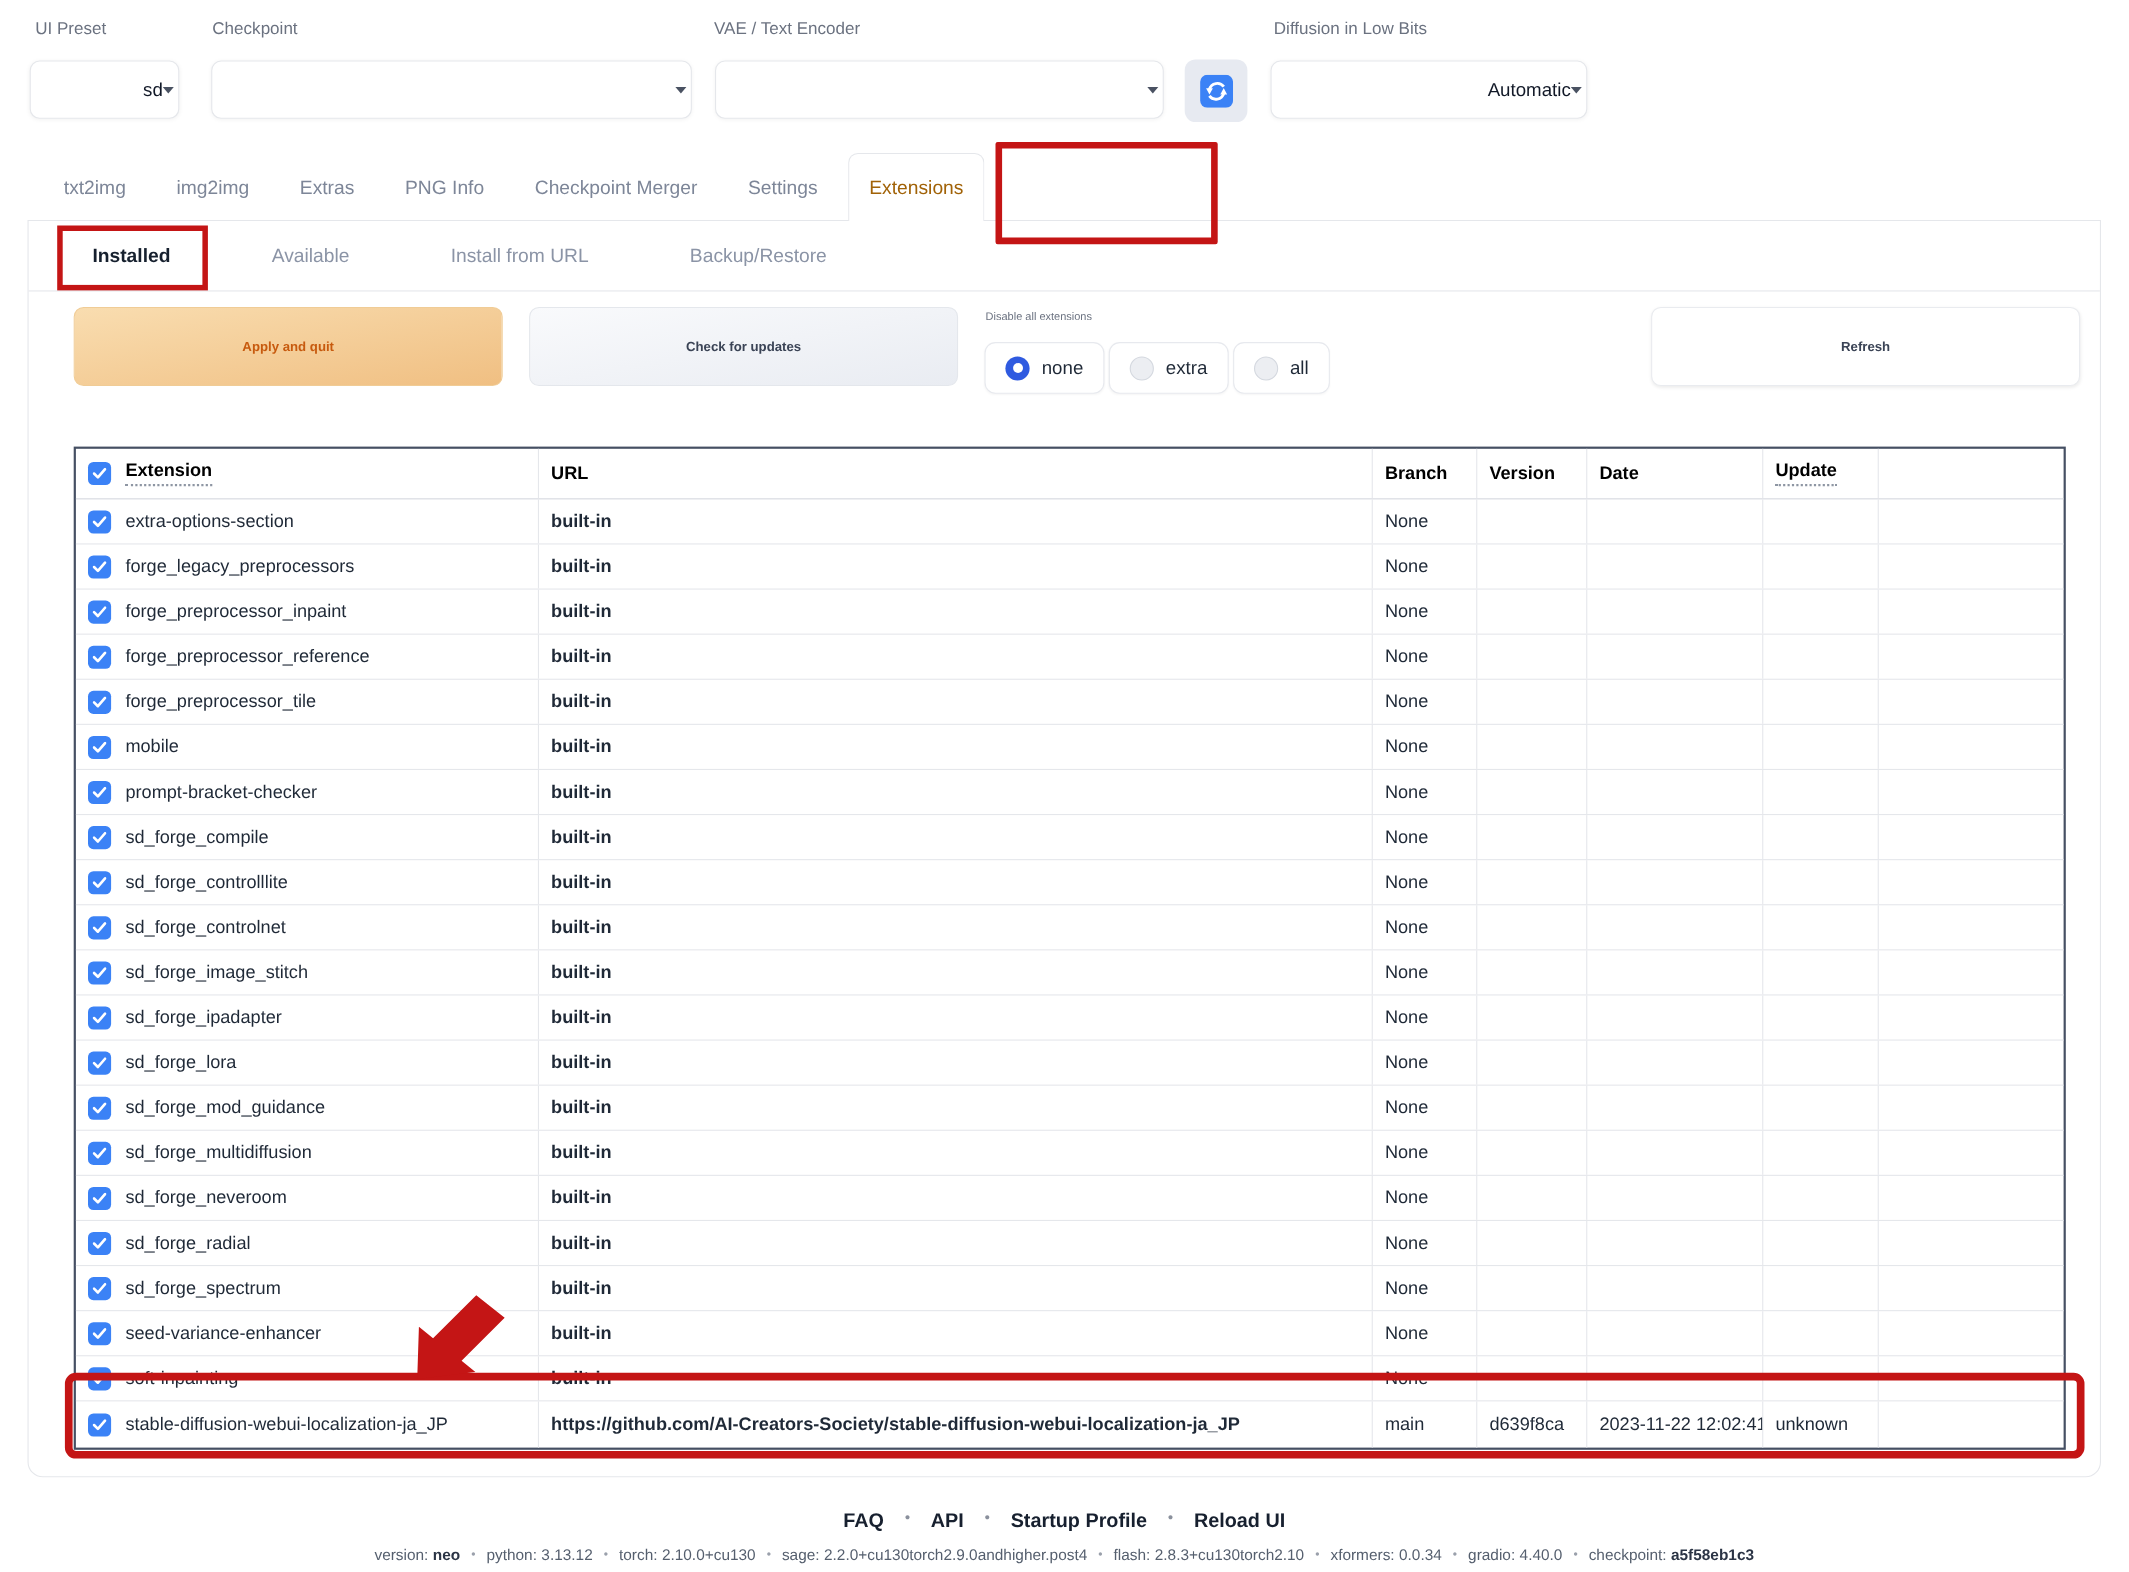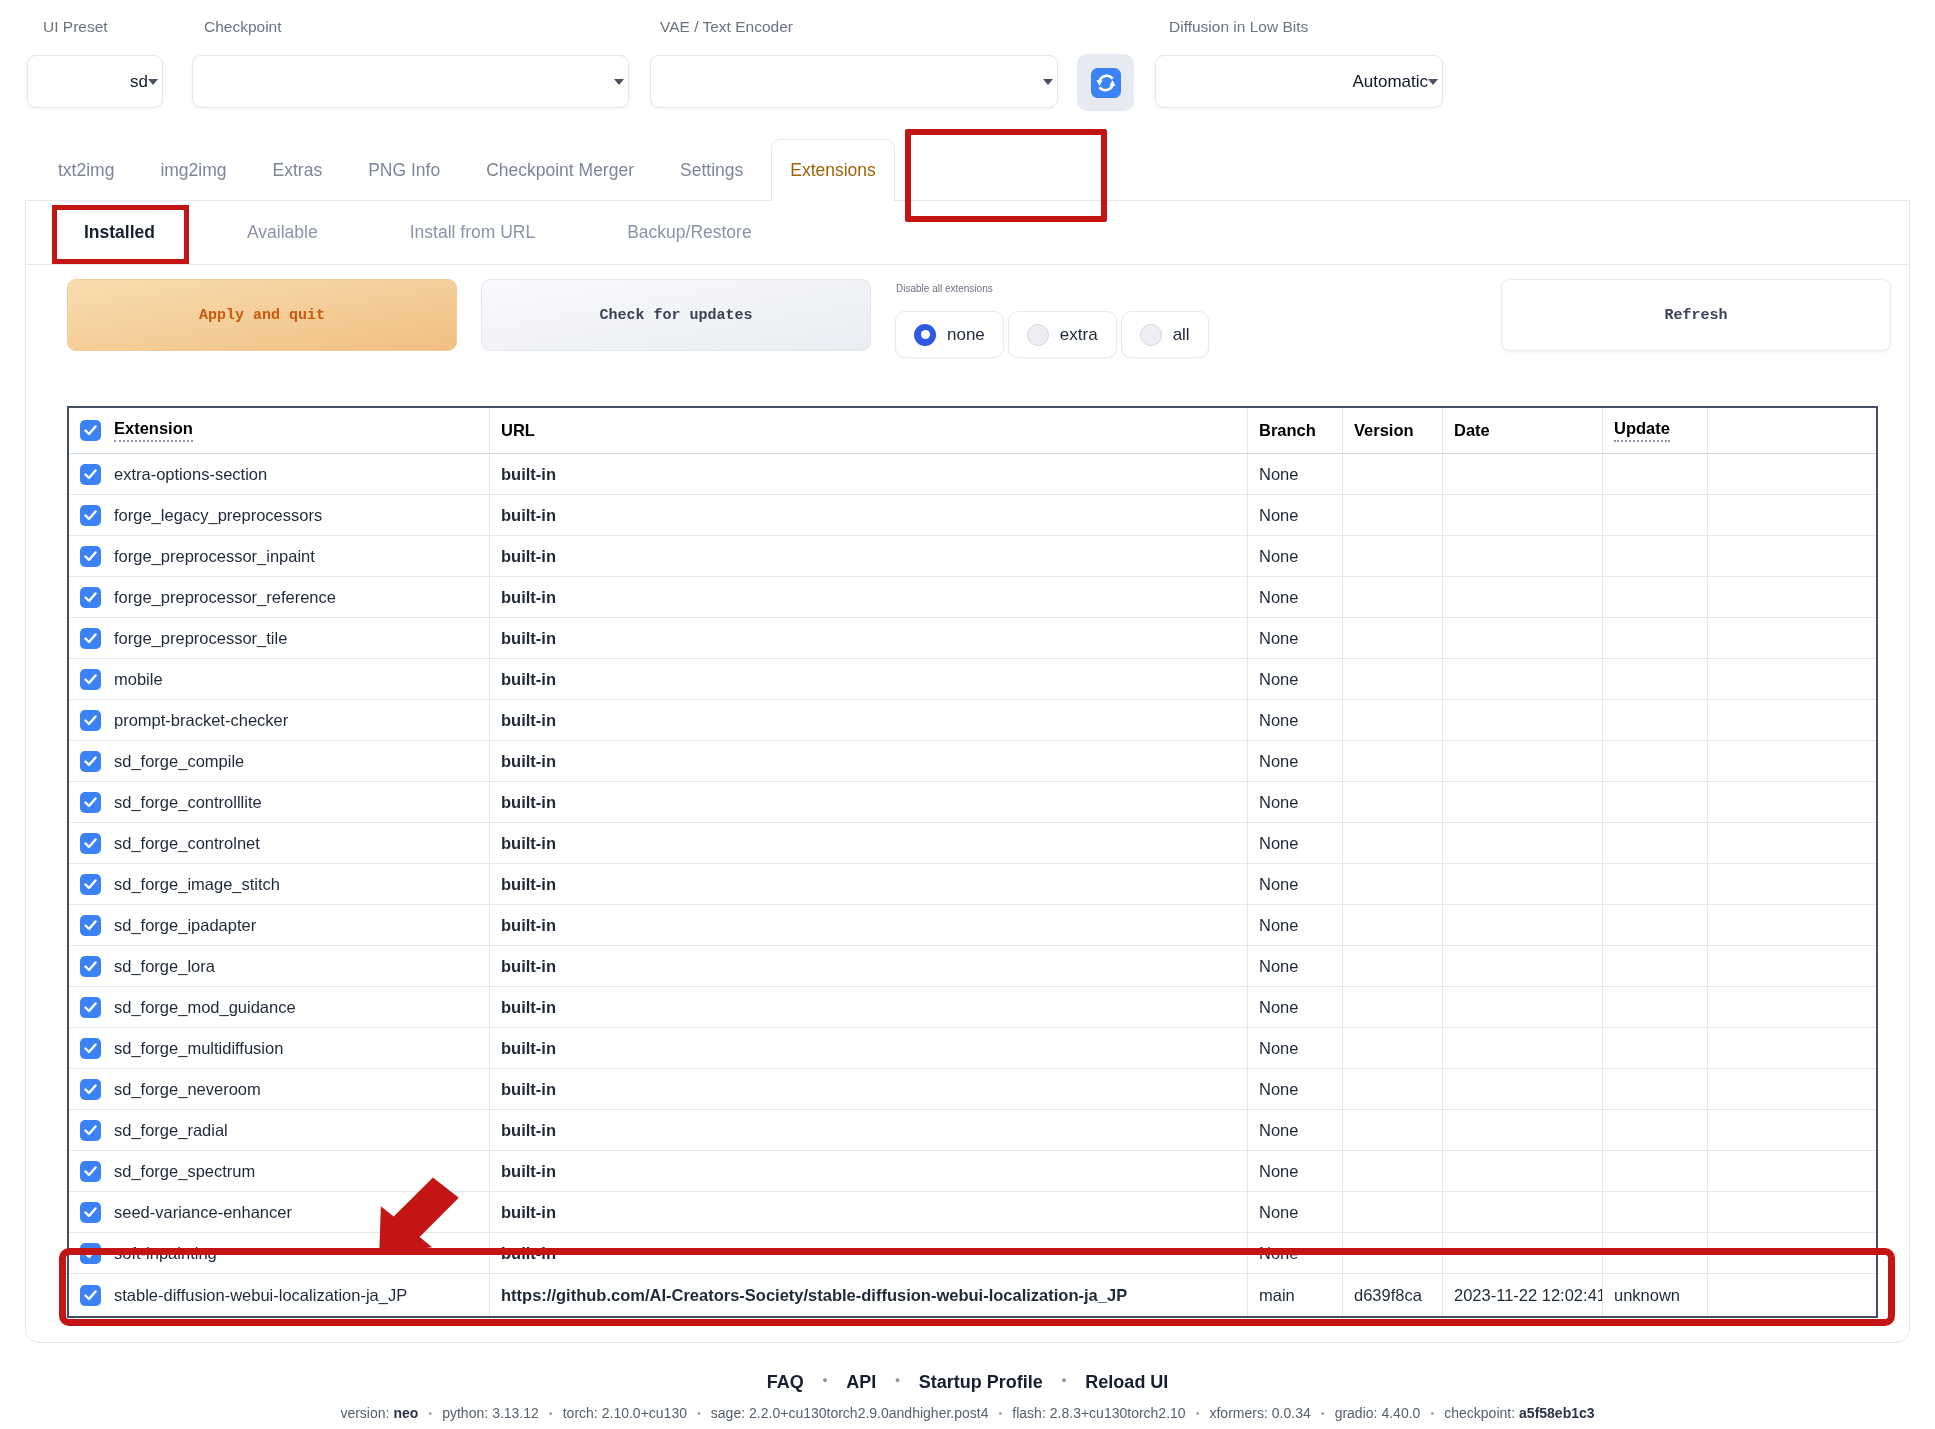--- a/index.html
+++ b/index.html
@@ -1,21 +1,21 @@
 <!DOCTYPE html>
 <html><head>
 <meta charset="utf-8">
 <style>
   * { box-sizing: border-box; margin: 0; padding: 0; }
   html,body { background:#fff; }
   body { font-family:"Liberation Sans", sans-serif; color:#1f2937; }
   #page { position:relative; width:1935px; height:1429px; background:#fff; overflow:hidden; }
 
   
-  .field-label { position:absolute; font-size:15.5px; color:#6b7280; top:18px;margin-left:11px; }
+  .field-label { position:absolute; font-size:15.5px; color:#6b7280; top:18px; }
   .dd { position:absolute; top:55px; height:53px; background:#fff; border:1px solid #e5e7eb;
         border-radius:9px; box-shadow:0 1px 4px rgba(0,0,0,.05); display:flex; align-items:center;
         justify-content:flex-end; padding:0 4px; cursor:pointer; }
   .dd-value { font-size:17px; color:#111827; }
   .caret { width:0; height:0; border-left:5.5px solid transparent; border-right:5.5px solid transparent;
            border-top:6.5px solid #4a5262; flex:none; }
   .icon-btn { position:absolute; left:1077px; top:54px; width:57px; height:57px; border:none;
               background:#e7eaf1; border-radius:10px; display:flex; align-items:center;
               justify-content:center; cursor:pointer; }
 
@@ -28,22 +28,22 @@
 
   
   .panel { position:absolute; left:25px; top:200px; width:1885px; height:1143px; background:#fff;
            border:1px solid #e5e7eb; border-radius:0 0 14px 14px; z-index:1; }
   .subtabs { position:absolute; left:34px; top:0; height:63px; display:flex; align-items:center; gap:44px; }
   .subtab { padding:0 24px; font-size:17.5px; color:#8b94a6; cursor:pointer; }
   .subtab.selected { color:#16202e; font-weight:600; }
   .subtab-line { position:absolute; left:0; right:0; top:63px; height:1px; background:#e5e7eb; }
 
   .btn { position:absolute; top:78px; height:72px; width:390px; border-radius:9px; display:flex;
-         align-items:center; justify-content:center; font-size:15px; font-weight:600;
-         font-family:Liberation Mono, monospace; cursor:pointer; }
+         align-items:center; justify-content:center; font-size:12px; font-weight:600;
+         font-family:Liberation Sans, sans-serif; cursor:pointer; }
   .btn-apply { left:41px; background:linear-gradient(to bottom right,#f9ddb0,#f0bf82);
                border:1px solid #f0cc96; color:#c75a0e; font-weight:700; }
   .btn-check { left:455px; background:linear-gradient(to bottom right,#f9fafc,#e9ecf2);
                border:1px solid #e4e7ec; color:#3a4355; }
   .btn-refresh { left:1475px; background:#fff; border:1px solid #e9ebef; color:#3a4355;
                  box-shadow:0 1px 3px rgba(0,0,0,.07); }
   .disable-label { position:absolute; left:870px; top:82px; font-size:10px; color:#6b7280; }
   .radio-row { position:absolute; left:869px; top:110px; display:flex; gap:4px; }
   .radio-pill { display:flex; align-items:center; gap:11px; padding:0 18px; height:47px; background:#fff;
                 border:1px solid #e7e9ee; border-radius:10px; box-shadow:0 1px 2px rgba(0,0,0,.04);

